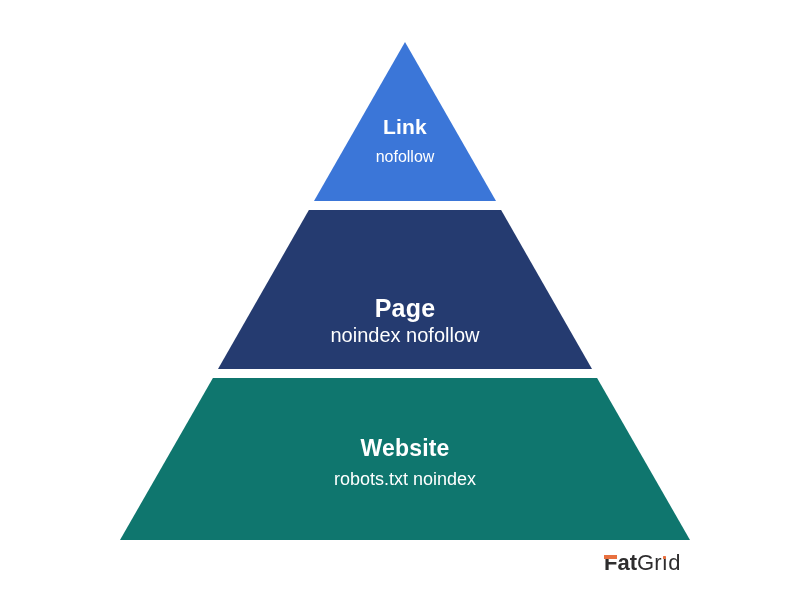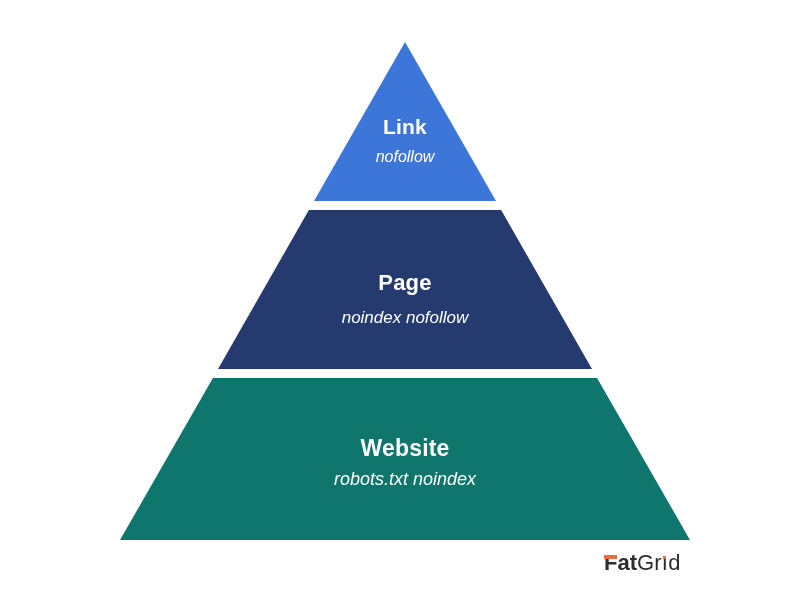--- a/index.html
+++ b/index.html
@@ -43,29 +43,28 @@
   }
   .tier-link .tier-text { top: 72px; }
   .tier-page .tier-text { top: 59px; }
   .tier-website .tier-text { top: 56px; }
 
   .tier-title {
     font-weight: 700;
     letter-spacing: 0.2px;
   }
   .tier-link .tier-title { font-size: 21px; line-height: 26px; }
-  .tier-page .tier-title { font-size: 22px; line-height: 27px; }
+  .tier-page .tier-title { font-size: 25px; line-height: 27px; margin-top: 26px; }
   .tier-website .tier-title { font-size: 23px; line-height: 28px; }
 
   .tier-sub {
     font-weight: 400;
-    font-style: italic;
   }
   .tier-link .tier-sub { font-size: 16px; line-height: 22px; margin-top: 6px; }
-  .tier-page .tier-sub { font-size: 17px; line-height: 23px; margin-top: 10px; }
+  .tier-page .tier-sub { font-size: 20px; line-height: 23px; margin-top: 2px; }
   .tier-website .tier-sub { font-size: 18px; line-height: 23px; margin-top: 6px; }
 
   
   .logo {
     position: absolute;
     left: 604px;
     top: 552px;
     font-size: 22px;
     line-height: 1;
     color: #2e2d2e;

